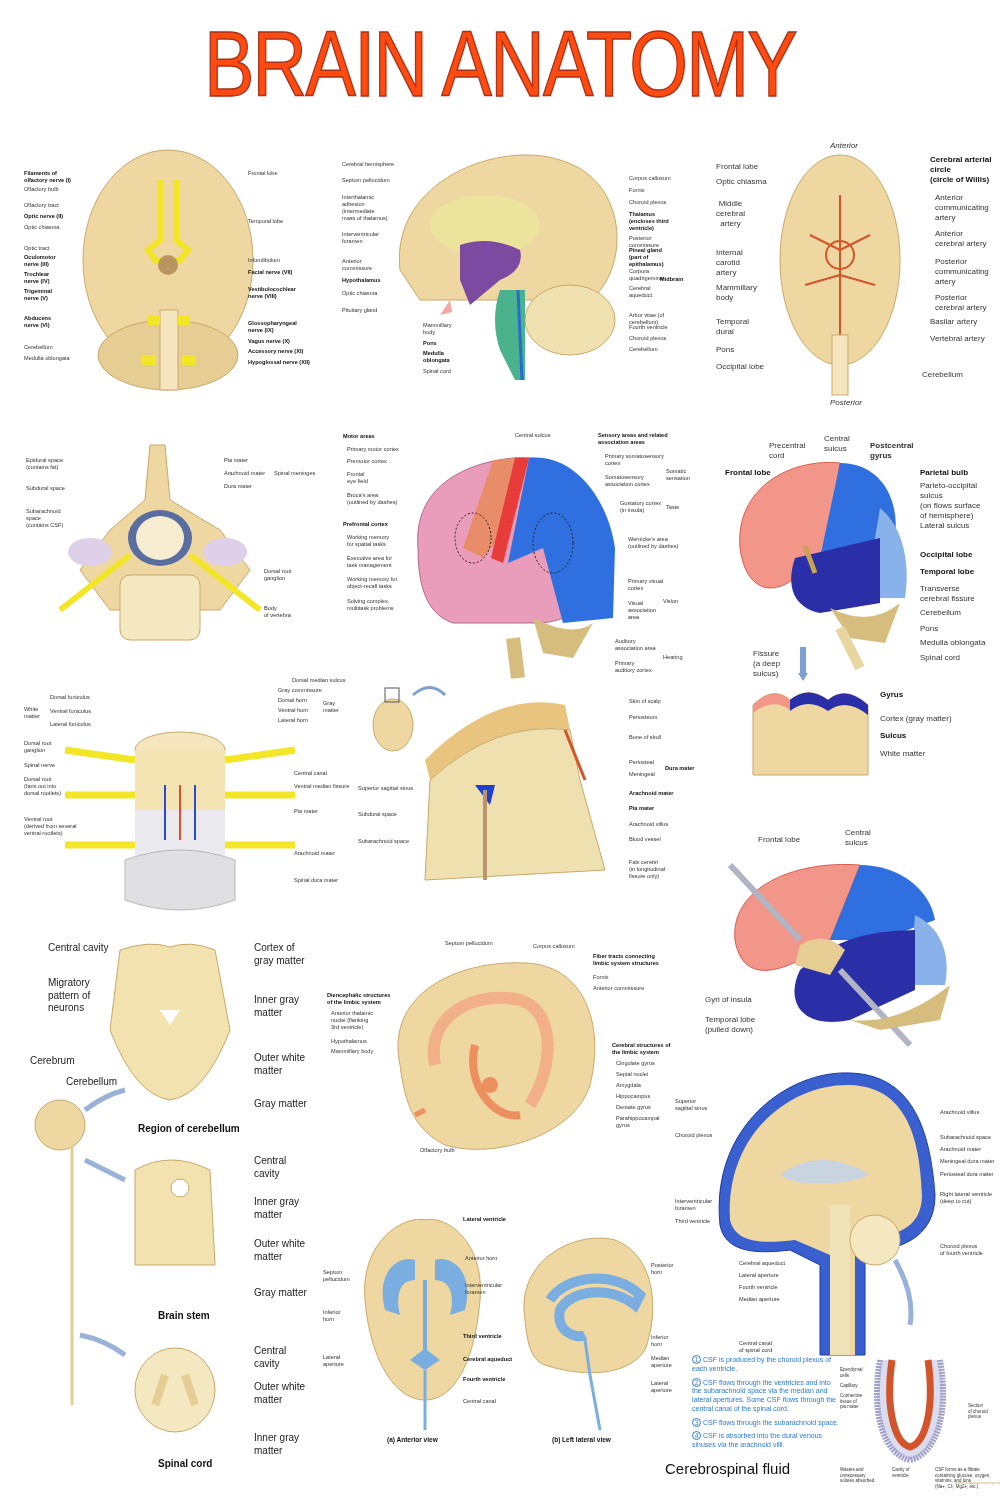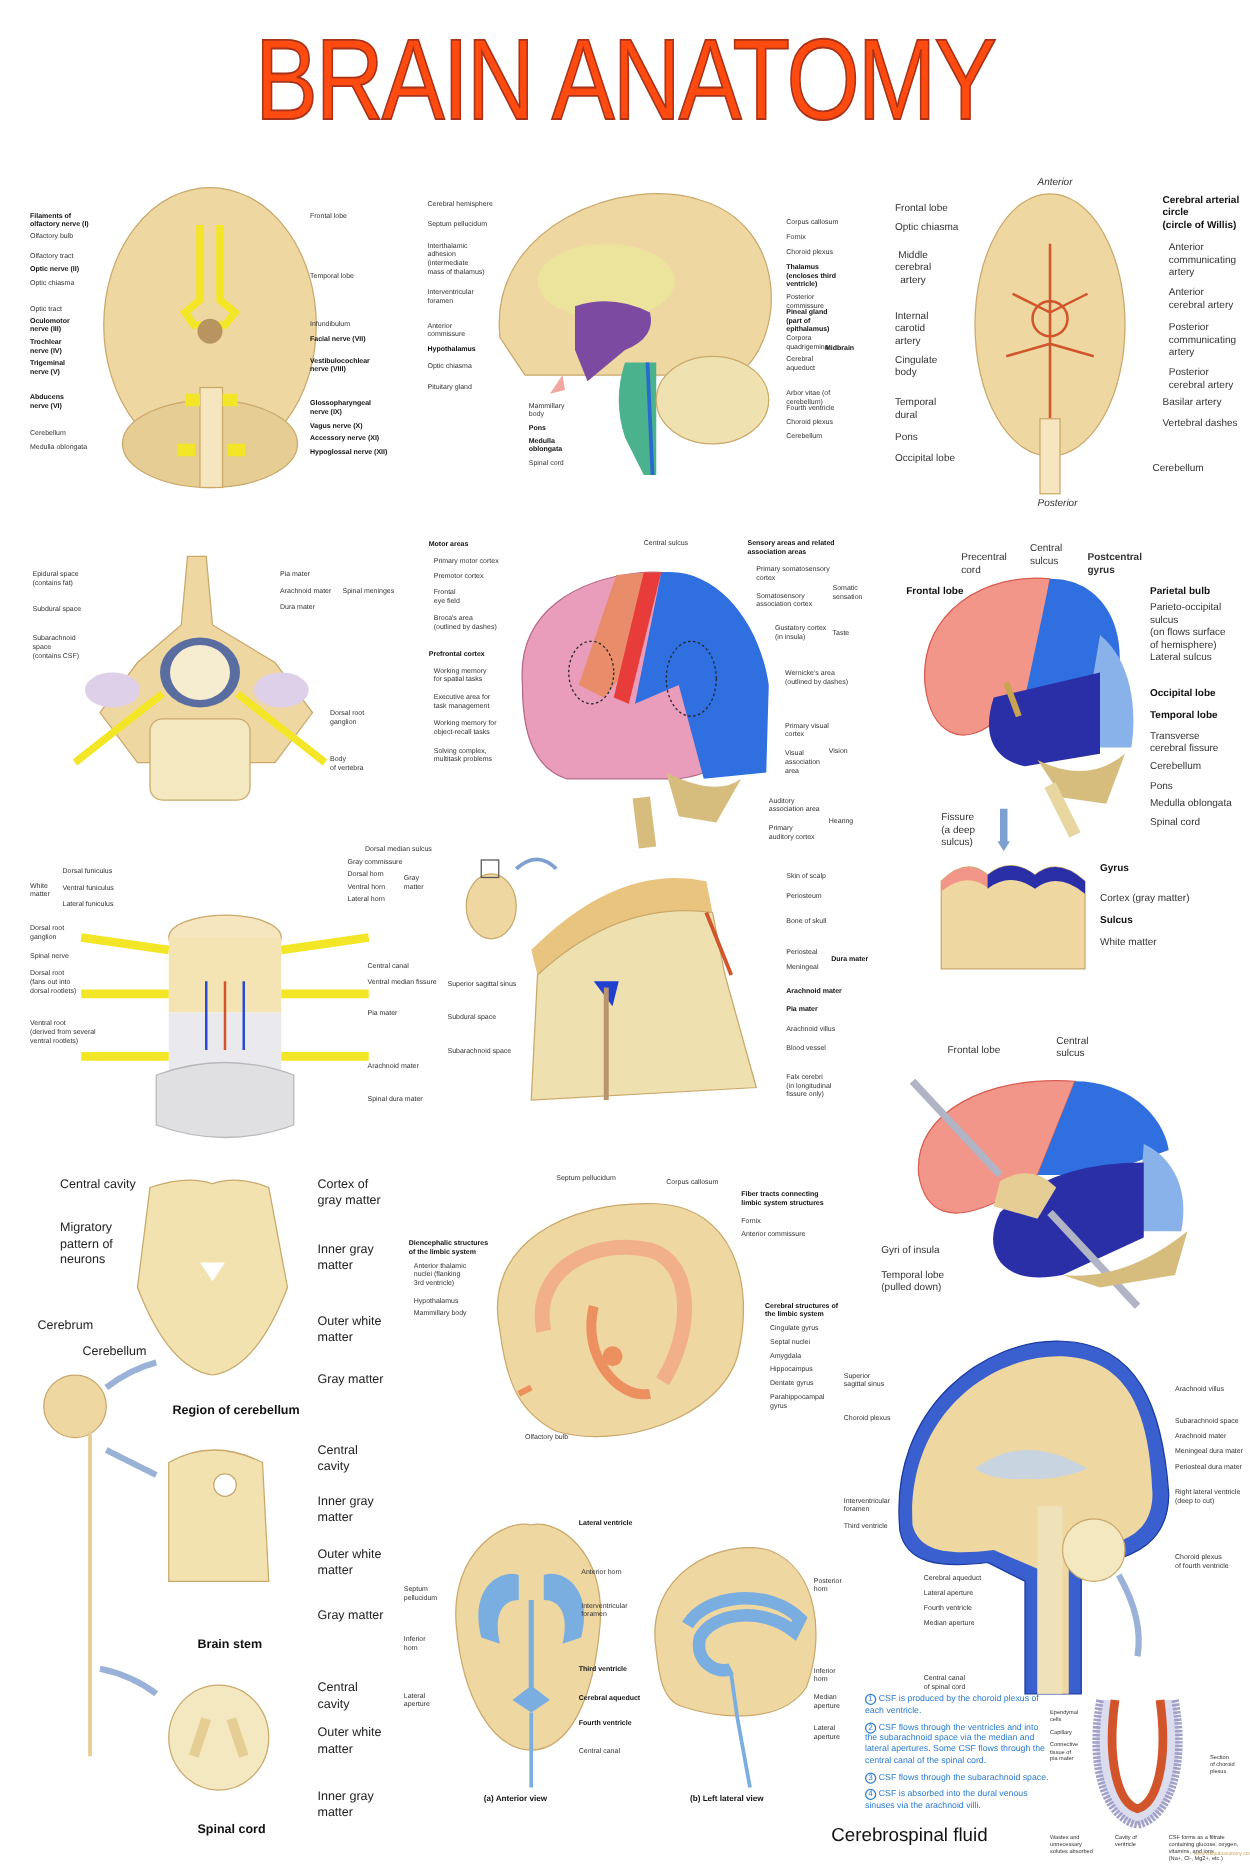--- a/index.html
+++ b/index.html
@@ -129,38 +129,38 @@
 circle
 (circle of Willis)</div>
   <div class="lbl m" style="left:16px;top:27px;">Frontal lobe</div>
   <div class="lbl m" style="left:16px;top:42px;">Optic chiasma</div>
   <div class="lbl m" style="left:16px;top:64px;text-align:center;">Middle
 cerebral
 artery</div>
   <div class="lbl m" style="left:16px;top:113px;">Internal
 carotid
 artery</div>
-  <div class="lbl m" style="left:16px;top:148px;">Cingulate
+  <div class="lbl m" style="left:16px;top:148px;">Mammillary
 body</div>
   <div class="lbl m" style="left:16px;top:182px;">Temporal
 dural</div>
   <div class="lbl m" style="left:16px;top:210px;">Pons</div>
   <div class="lbl m" style="left:16px;top:227px;">Occipital lobe</div>
   <div class="lbl m" style="left:235px;top:58px;">Anterior
 communicating
 artery</div>
   <div class="lbl m" style="left:235px;top:94px;">Anterior
 cerebral artery</div>
   <div class="lbl m" style="left:235px;top:122px;">Posterior
 communicating
 artery</div>
   <div class="lbl m" style="left:235px;top:158px;">Posterior
 cerebral artery</div>
   <div class="lbl m" style="left:230px;top:182px;">Basilar artery</div>
-  <div class="lbl m" style="left:230px;top:199px;">Vertebral dashes</div>
+  <div class="lbl m" style="left:230px;top:199px;">Vertebral artery</div>
   <div class="lbl m" style="left:222px;top:235px;">Cerebellum</div>
 </div>
 
 <div class="panel" style="left:20px;top:440px;width:310px;height:200px;">
   <svg width="310" height="200">
     <path d="M130 5 L145 5 L150 60 L200 90 L230 130 L200 170 L90 170 L60 130 L90 90 L125 60 Z" fill="#efd7a2" stroke="#c9a86a"></path>
     <ellipse cx="140" cy="98" rx="32" ry="28" fill="#5a6da0"></ellipse>
     <ellipse cx="140" cy="98" rx="24" ry="22" fill="#f6ecd0"></ellipse>
     <ellipse cx="70" cy="112" rx="22" ry="14" fill="#ddd0e8"></ellipse>
     <ellipse cx="205" cy="112" rx="22" ry="14" fill="#ddd0e8"></ellipse>

